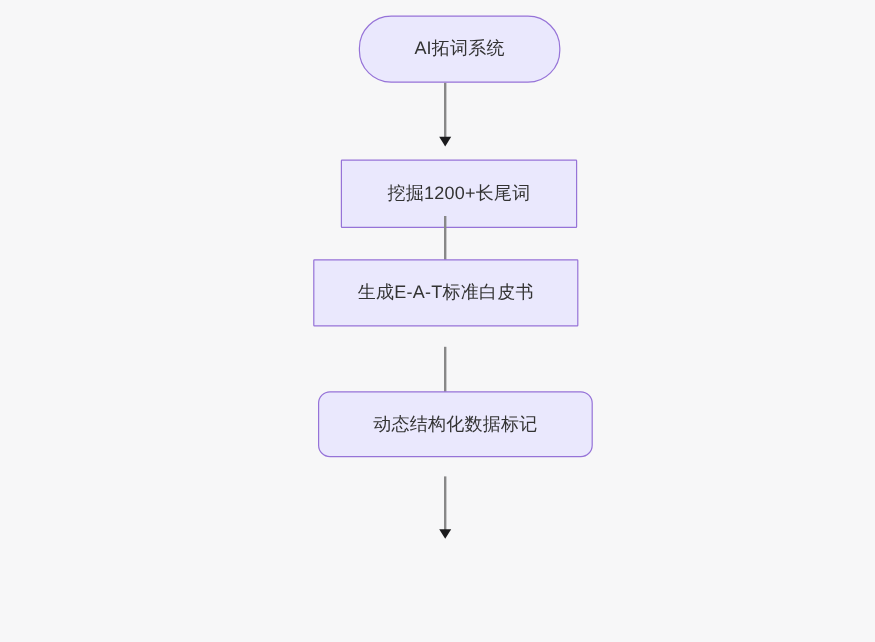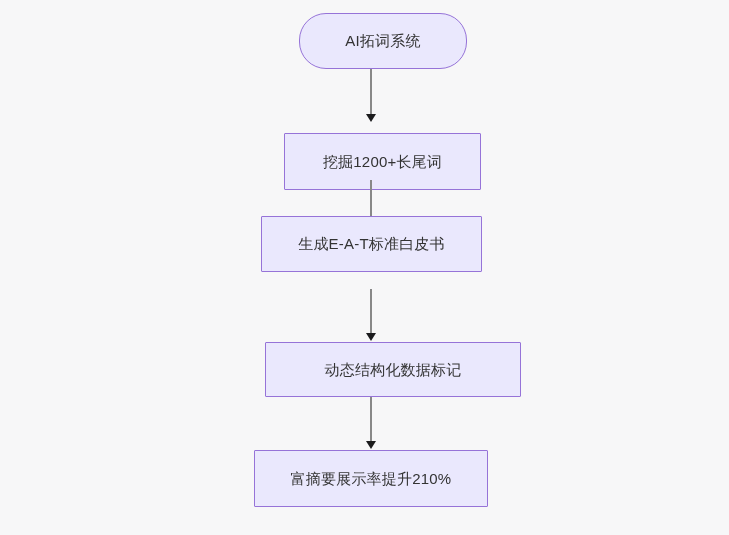--- a/index.html
+++ b/index.html
@@ -77,24 +77,21 @@
   <div class="connector" style="left:370px; top:180px; height:45px;"></div>
   <div class="arrowhead" style="left:366px; top:224px;"></div>
 
   <div class="node" style="left:261px; top:216px; width:221px; height:56px;">
     <span class="node-label">生成E-A-T标准白皮书</span>
   </div>
 
   <div class="connector" style="left:370px; top:289px; height:45px;"></div>
   <div class="arrowhead" style="left:366px; top:333px;"></div>
 
-  <div class="node" style="left:265px; top:342px; width:256px; height:55px;">
+  <div class="node" style="left:265px; top:326px; width:229px; height:55px;border-radius:10px;">
     <span class="node-label">动态结构化数据标记</span>
   </div>
 
   <div class="connector" style="left:370px; top:397px; height:45px;"></div>
   <div class="arrowhead" style="left:366px; top:441px;"></div>
 
-  <div class="node" style="left:254px; top:450px; width:234px; height:57px;">
-    <span class="node-label">富摘要展示率提升210%</span>
-  </div>
 
 </div>
 
 </body></html>

